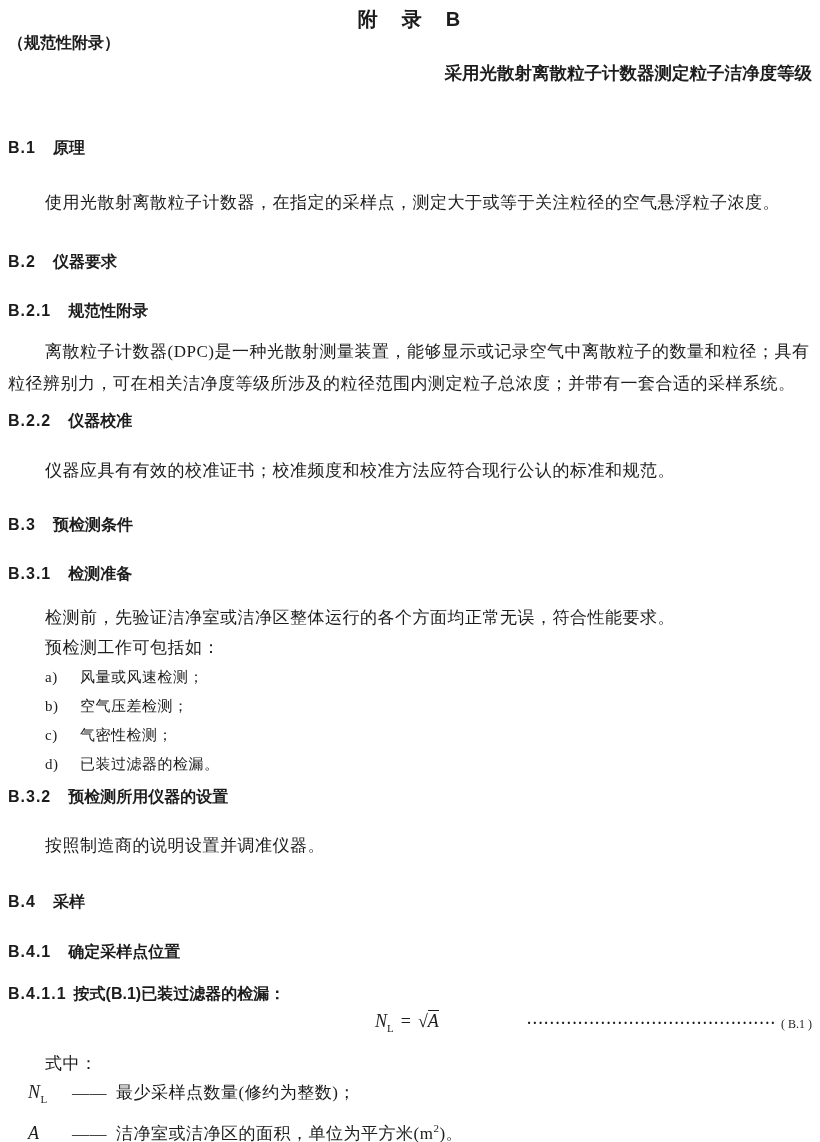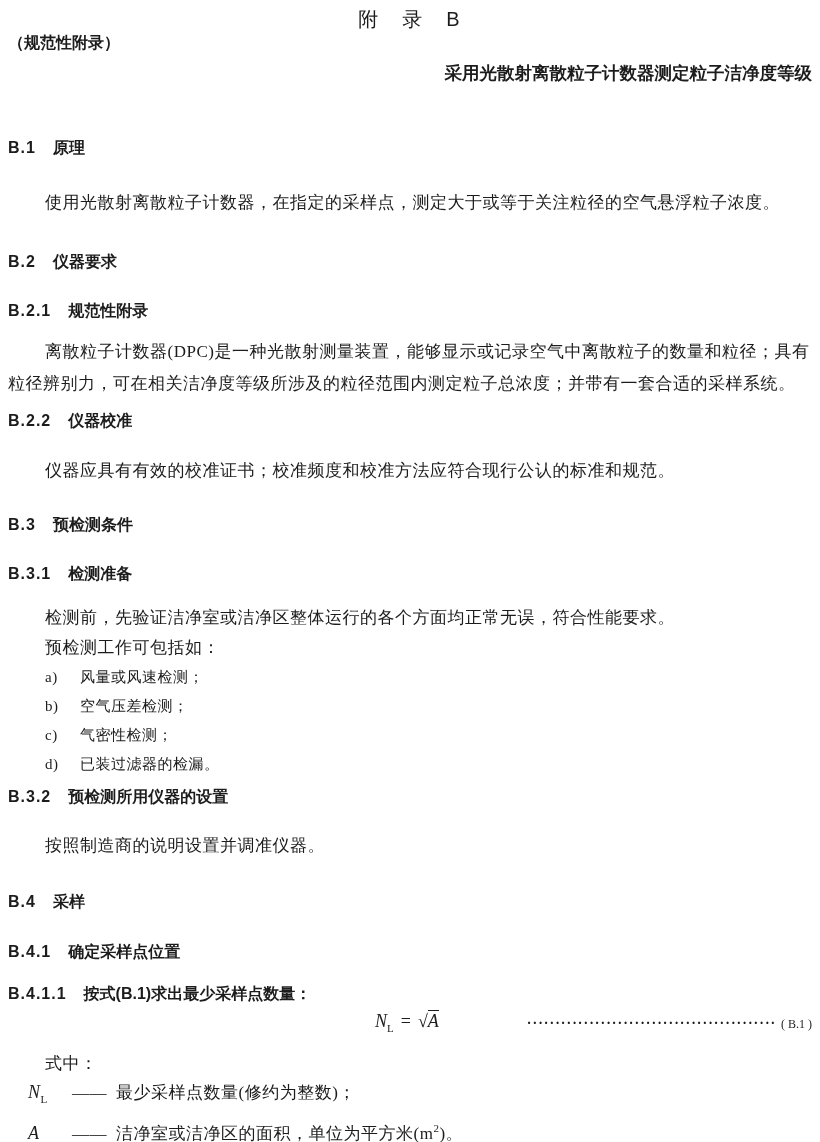--- a/index.html
+++ b/index.html
@@ -14,21 +14,21 @@
     position: relative;
     width: 820px; height: 1142px;
     box-sizing: border-box;
     padding: 0 8px;
   }
   
   .t1 {
     padding-top: 6px;
     text-align: center;
     font-family: "Liberation Sans", sans-serif;
-    font-weight: normal;
+    font-weight: bold;
     font-size: 20px;
     letter-spacing: 2px;
   }
   .t2 {
     text-align: left;
     font-family: "Liberation Sans", sans-serif;
     font-weight: bold;
     font-size: 16px;
   }
   .t3 {
@@ -69,21 +69,21 @@
     letter-spacing: 0.5px;
   }
   .li .lbl { display: inline-block; width: 35px; }
   
   .clause {
     font-family: "Liberation Sans", sans-serif;
     font-weight: bold;
     font-size: 16px;
     line-height: 22px;
   }
-  .clause .num { margin-right: 17px; letter-spacing: 1px; }
+  .clause .num { margin-right: 7px; letter-spacing: 1px; }
   
   .frow {
     display: flex;
     align-items: center;
     font-size: 18px;
     line-height: 26px;
   }
   .f-lhs { margin-left: 367px; white-space: nowrap; font-style: italic; }
   .f-lhs sub { font-size: 11px; font-style: normal; }
   .f-eq { margin: 0 7px; font-style: normal; }
@@ -173,21 +173,21 @@
   <p class="pi" style="margin-top:24px">按照制造商的说明设置并调准仪器。</p>
 
   <div class="h" style="margin-top:31px">
     <span class="num">B.4</span><span>采样</span>
   </div>
   <div class="h" style="margin-top:30px">
     <span class="num">B.4.1</span><span>确定采样点位置</span>
   </div>
 
   <div class="clause" style="margin-top:21px">
-    <span class="num">B.4.1.1</span><span>按式(B.1)求出最少采样点数量：</span>
+    <span class="num">B.4.1.1</span><span>按式(B.1)已装过滤器的检漏：</span>
   </div>
 
   <div class="frow" style="margin-top:3px">
     <span class="f-lhs"><span>N</span><sub>L</sub><span class="f-eq">=</span><span class="radical">√</span><span class="radicand">A</span></span>
     <span class="f-dots">··············································································</span>
     <span class="f-label">( B.1 )</span>
   </div>
 
   <div class="where" style="margin-top:10px">式中：</div>
 

